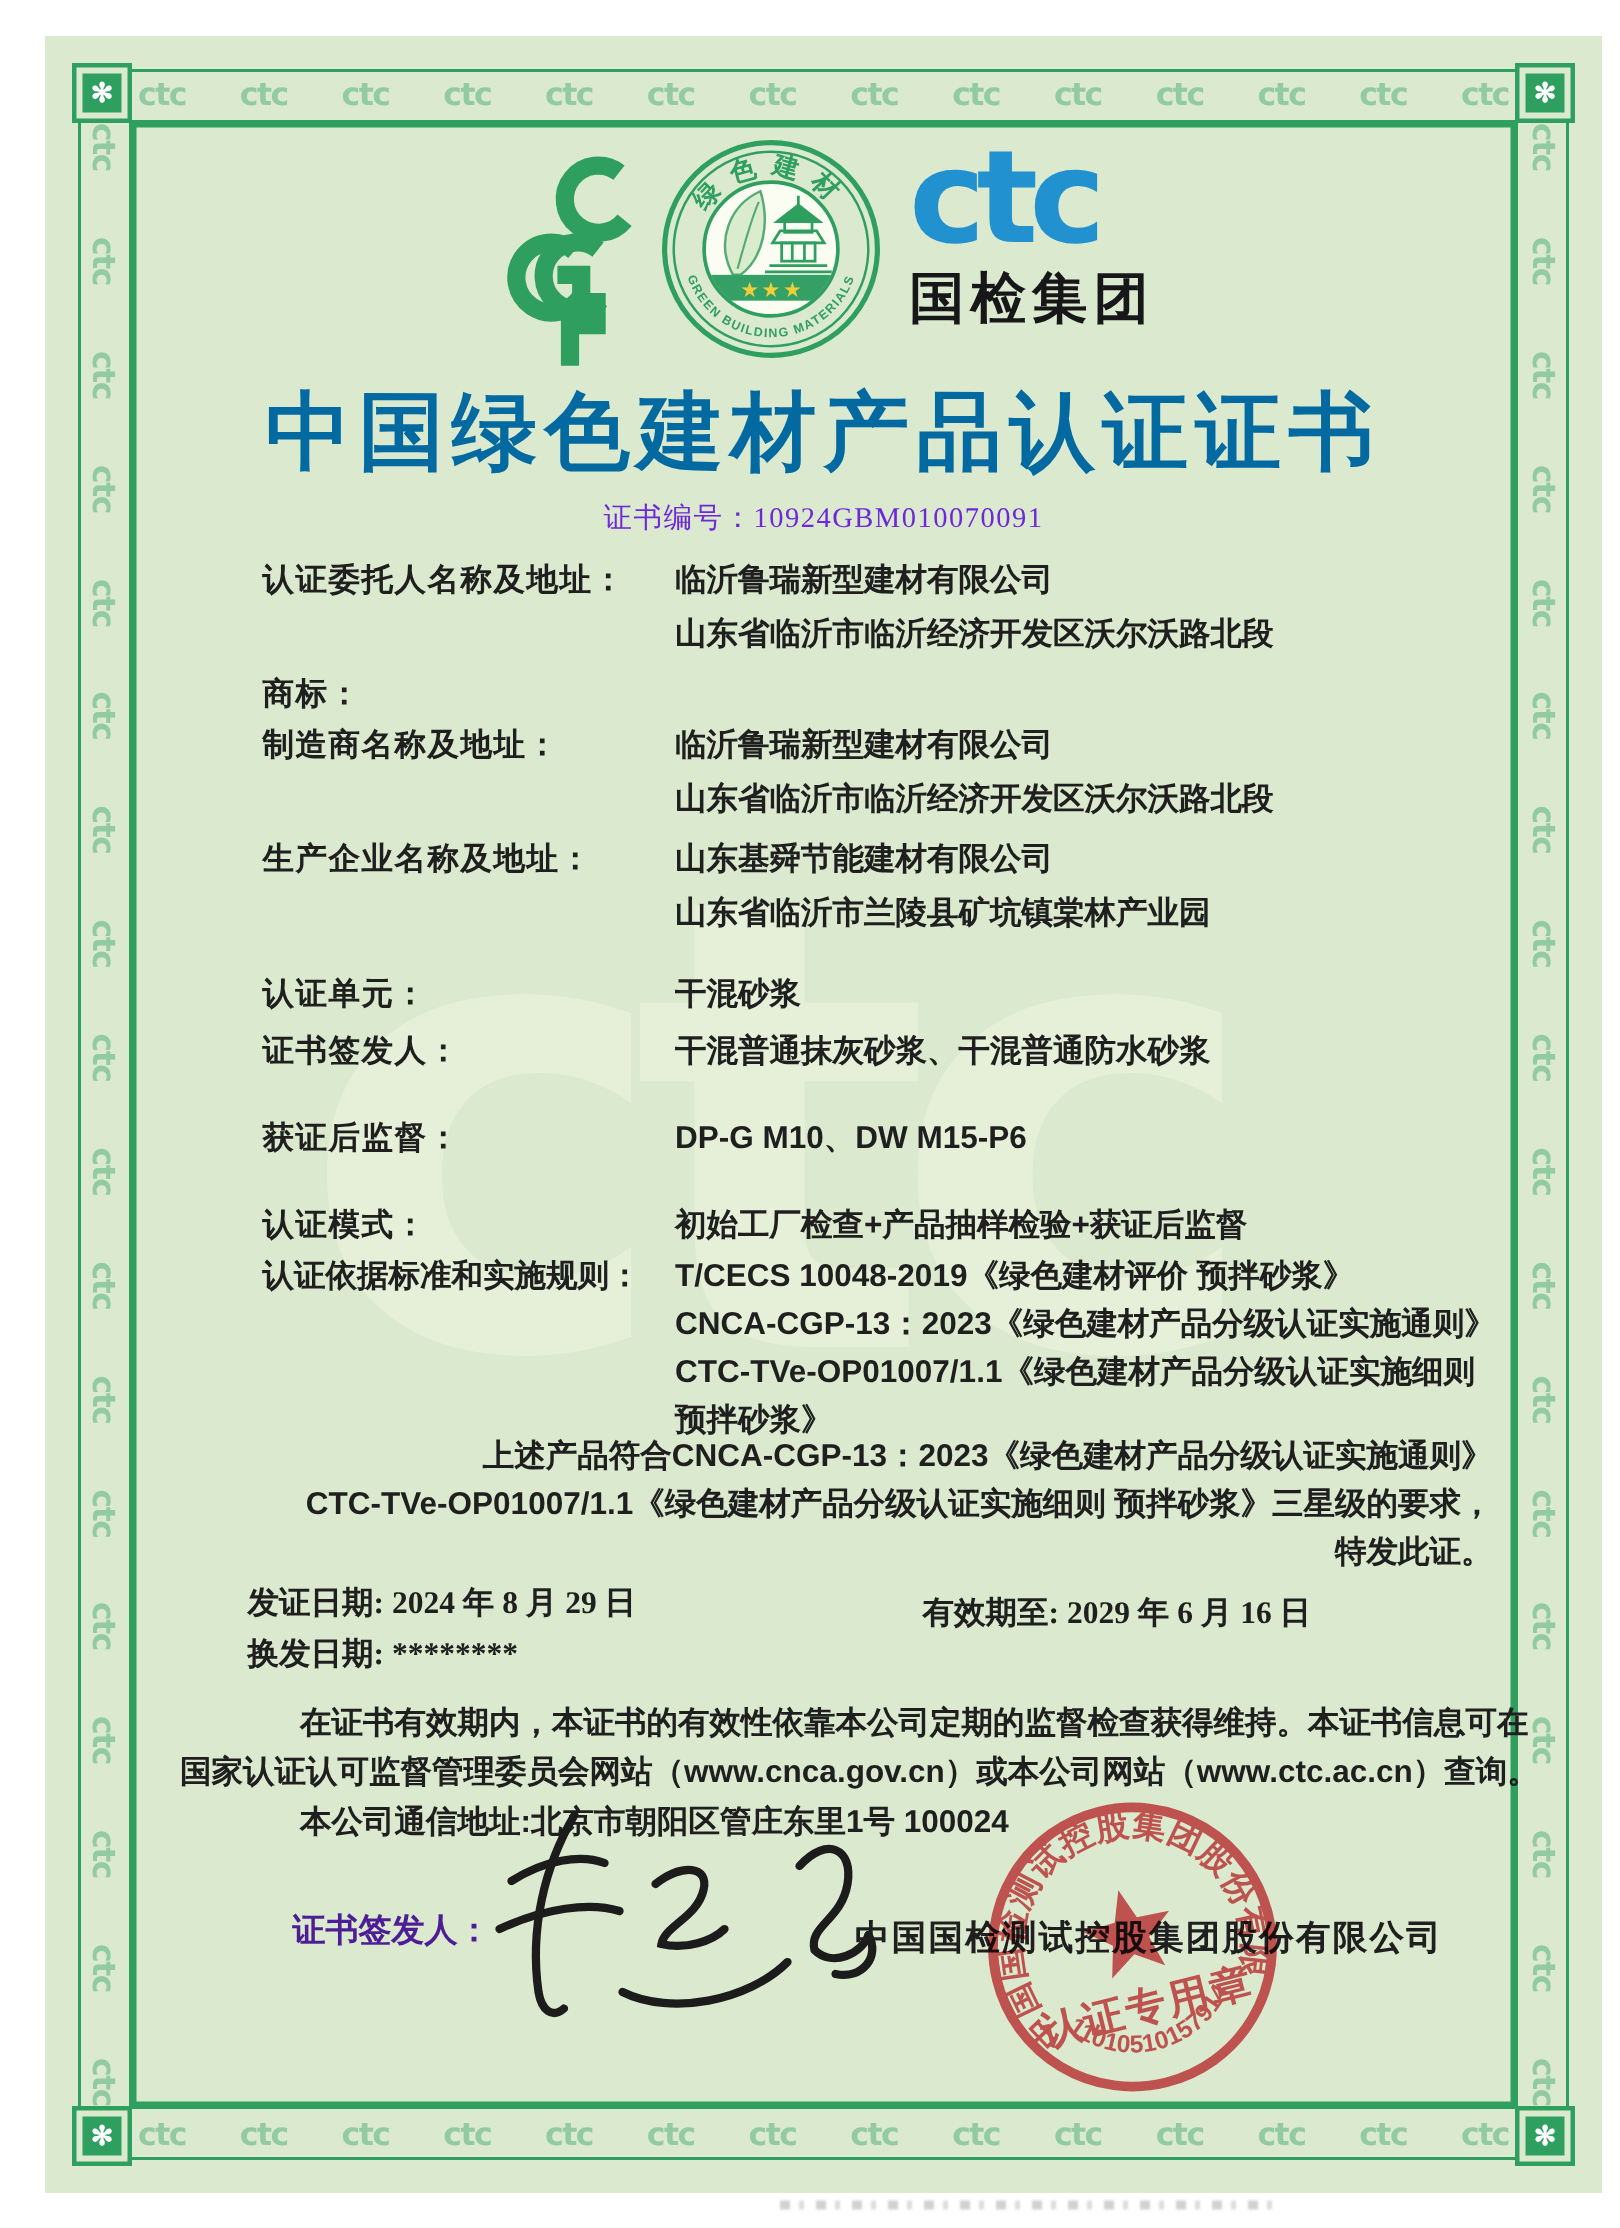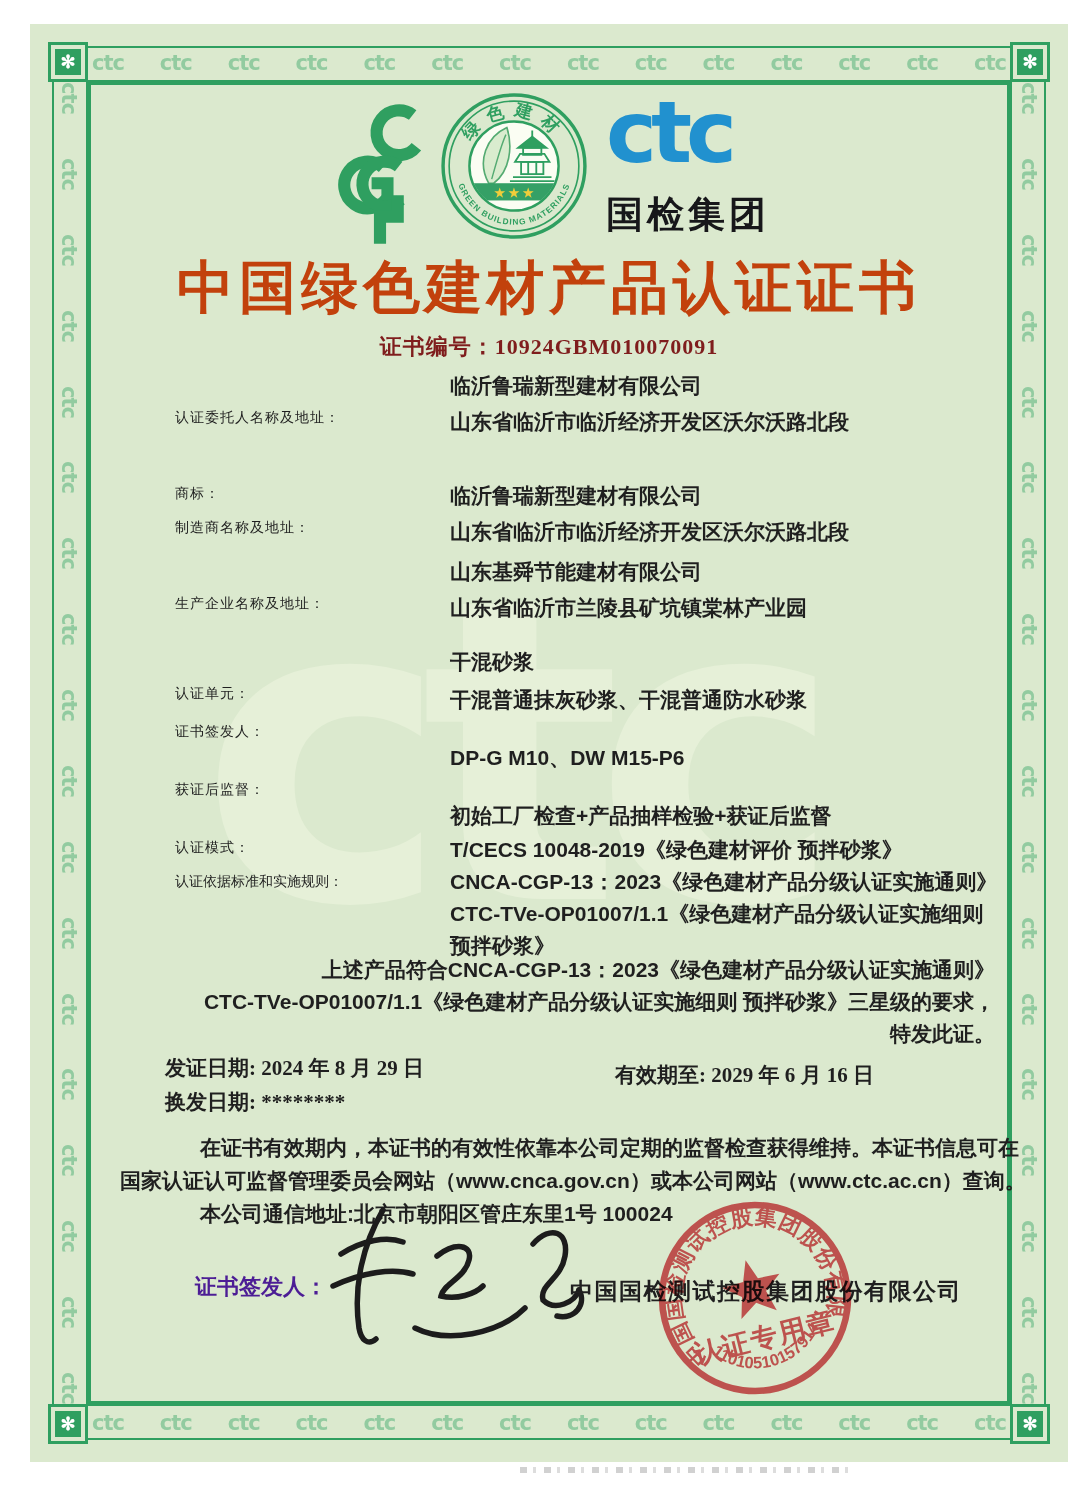--- a/index.html
+++ b/index.html
@@ -29,31 +29,31 @@
   
   .watermark { position:absolute; left:170px; top:520px; font-size:420px; font-weight:800; letter-spacing:-28px;
                color:#e6f0d8; z-index:0; font-family:"DejaVu Sans", sans-serif; line-height:1; }
 
   
   .gp-logo   { position:absolute; left:308px; top:68px; z-index:2; }
   .badge     { position:absolute; left:408px; top:66px; z-index:2; }
   .ctc-logo  { position:absolute; left:576px; top:70px; z-index:2; text-align:left; }
   .ctc-word  { font-family:"DejaVu Sans", sans-serif; font-weight:800; font-size:86px; line-height:76px;
                color:#2191cf; letter-spacing:-6px; }
-  .ctc-sub   { font-size:37px; font-weight:900; color:#17171a; letter-spacing:4px; margin-top:20px; }
+  .ctc-sub   { font-size:37px; font-weight:900; color:#17171a; letter-spacing:4px; margin-top:4px; }
 
   .title { position:absolute; top:226px; left:50%; transform:translateX(-50%); white-space:nowrap; z-index:2;
-           font-family:"Liberation Serif", serif; font-weight:bold; font-size:57px; letter-spacing:5px; color:#c2410c; }
+           font-family:"Liberation Serif", serif; font-weight:bold; font-size:57px; letter-spacing:5px; color:#0369a1; }
 
   .cert-no { position:absolute; top:308px; left:50%; transform:translateX(-50%); white-space:nowrap; z-index:2;
-             font-family:"Liberation Serif", serif; font-weight:bold; font-size:22px; color:#7f1d1d; letter-spacing:1px; }
+             font-family:"Liberation Serif", serif; font-weight:normal; font-size:19px; color:#6d28d9; letter-spacing:1px; }
 
   
   .row { position:absolute; left:0; width:100%; z-index:2; color:#1f1f1f; }
-  .row .lbl { position:absolute; left:145px; top:0; font-weight:normal; font-size:14px; letter-spacing:1px; white-space:nowrap;margin-top:37px; }
+  .row .lbl { position:absolute; left:145px; top:0; font-weight:bold; font-size:21px; letter-spacing:1px; white-space:nowrap; }
   .row .val { position:absolute; left:420px; top:0; font-weight:bold; font-size:21px; white-space:nowrap; }
   .row .val div { height:36px; }
   .row .val.tight div { height:32px; }
 
   .statement { position:absolute; left:135px; top:932px; width:830px; z-index:2;
                font-weight:bold; font-size:21px; color:#1f1f1f;text-align:right; }
   .statement div { height:32px; white-space:nowrap; }
   .statement div:first-child { padding-left:48px; }
 
   .date-line { position:absolute; z-index:2; font-family:"Liberation Serif", serif; font-weight:bold;

